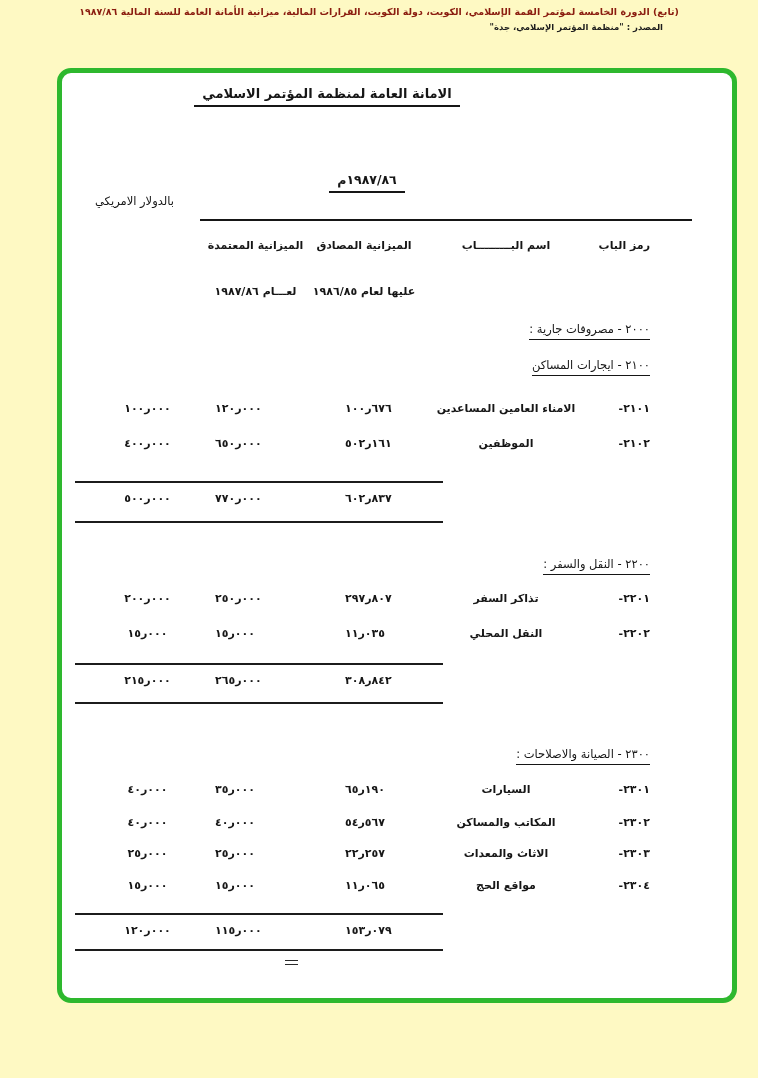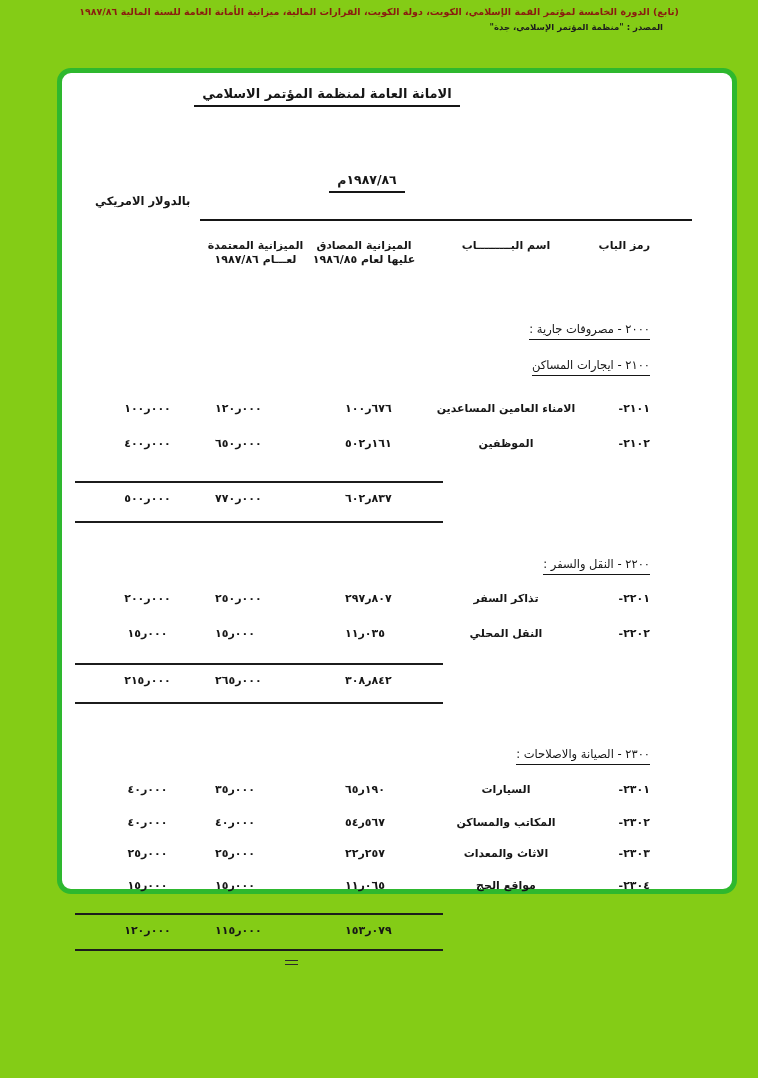--- a/index.html
+++ b/index.html
@@ -1,40 +1,40 @@
 <!DOCTYPE html>
 <html lang="ar"><head>
 <meta charset="utf-8">
 <style>
   *{box-sizing:border-box;margin:0;padding:0}
   html,body{background:#ffffff}
-  .canvas{position:relative;width:758px;height:1078px;background:#84cc16;overflow:hidden;
+  .canvas{position:relative;width:758px;height:1078px;background:#fef9c3;overflow:hidden;
           font-family:"DejaVu Sans",sans-serif;color:#161616}
   .top-note{position:absolute;top:6px;left:0;width:100%;text-align:center;direction:rtl;
             font-size:9.5px;font-weight:bold;color:#8a1c0f;white-space:nowrap;letter-spacing:.2px}
   .source-note{position:absolute;top:22px;right:95px;direction:rtl;font-size:8.5px;font-weight:bold;color:#1d1d1d}
-  .doc-box{position:absolute;left:57px;top:68px;width:680px;height:826px;border:5px solid #2eb82e;
+  .doc-box{position:absolute;left:57px;top:68px;width:680px;height:935px;border:5px solid #2eb82e;
            border-radius:14px;background:#fff}
   .abs{position:absolute}
   .title{direction:rtl;text-align:center;font-weight:bold}
   .t1{top:13px;left:115px;width:300px;font-size:13px}
   .t2{top:55px;left:105px;width:320px;font-size:13px}
   .t3{top:99px;left:240px;width:130px;font-size:12.5px}
   .ul{display:inline-block;border-bottom:2px solid #161616;padding:0 8px 4px}
-  .dollar{top:121px;left:33px;direction:rtl;font-size:11.5px;font-weight:bold}
+  .dollar{top:121px;left:33px;direction:rtl;font-size:11.5px;font-weight:normal}
   .hr-top{top:146px;left:138px;width:492px;border-top:2px solid #161616}
   .row{position:absolute;left:33px;width:555px;display:flex;direction:rtl;align-items:flex-start;
        font-size:11px;font-weight:bold;line-height:1.25}
   .c-code{width:58px;text-align:right}
   .c-name{width:172px;text-align:center}
   .c-exp{width:108px;text-align:left;padding-left:33px}
   .c-app{width:112px;text-align:left;padding-left:15px}
   .c-adp{width:105px;text-align:center}
   .head .c-exp,.head .c-app,.head .c-adp{padding:0;text-align:center}
-  .head .l2{display:block;margin-top:0}
+  .head .l2{display:block;margin-top:32px}
   .num{direction:ltr;unicode-bidi:bidi-override;white-space:nowrap}
   .sec-head{position:absolute;right:82px;direction:rtl;text-align:right;font-weight:normal;font-size:11.5px}
   .sec-ul{display:inline-block;border-bottom:1.5px solid #161616;padding-bottom:3px}
   .rule{position:absolute;left:13px;width:368px;border-top:2px solid #1c1c1c}
   .eq-mark{position:absolute;left:223px;top:887px;width:13px;height:5px;
            border-top:1.5px solid #2a2a2a;border-bottom:1.5px solid #2a2a2a}
 </style>
 </head>
 <body>
 

